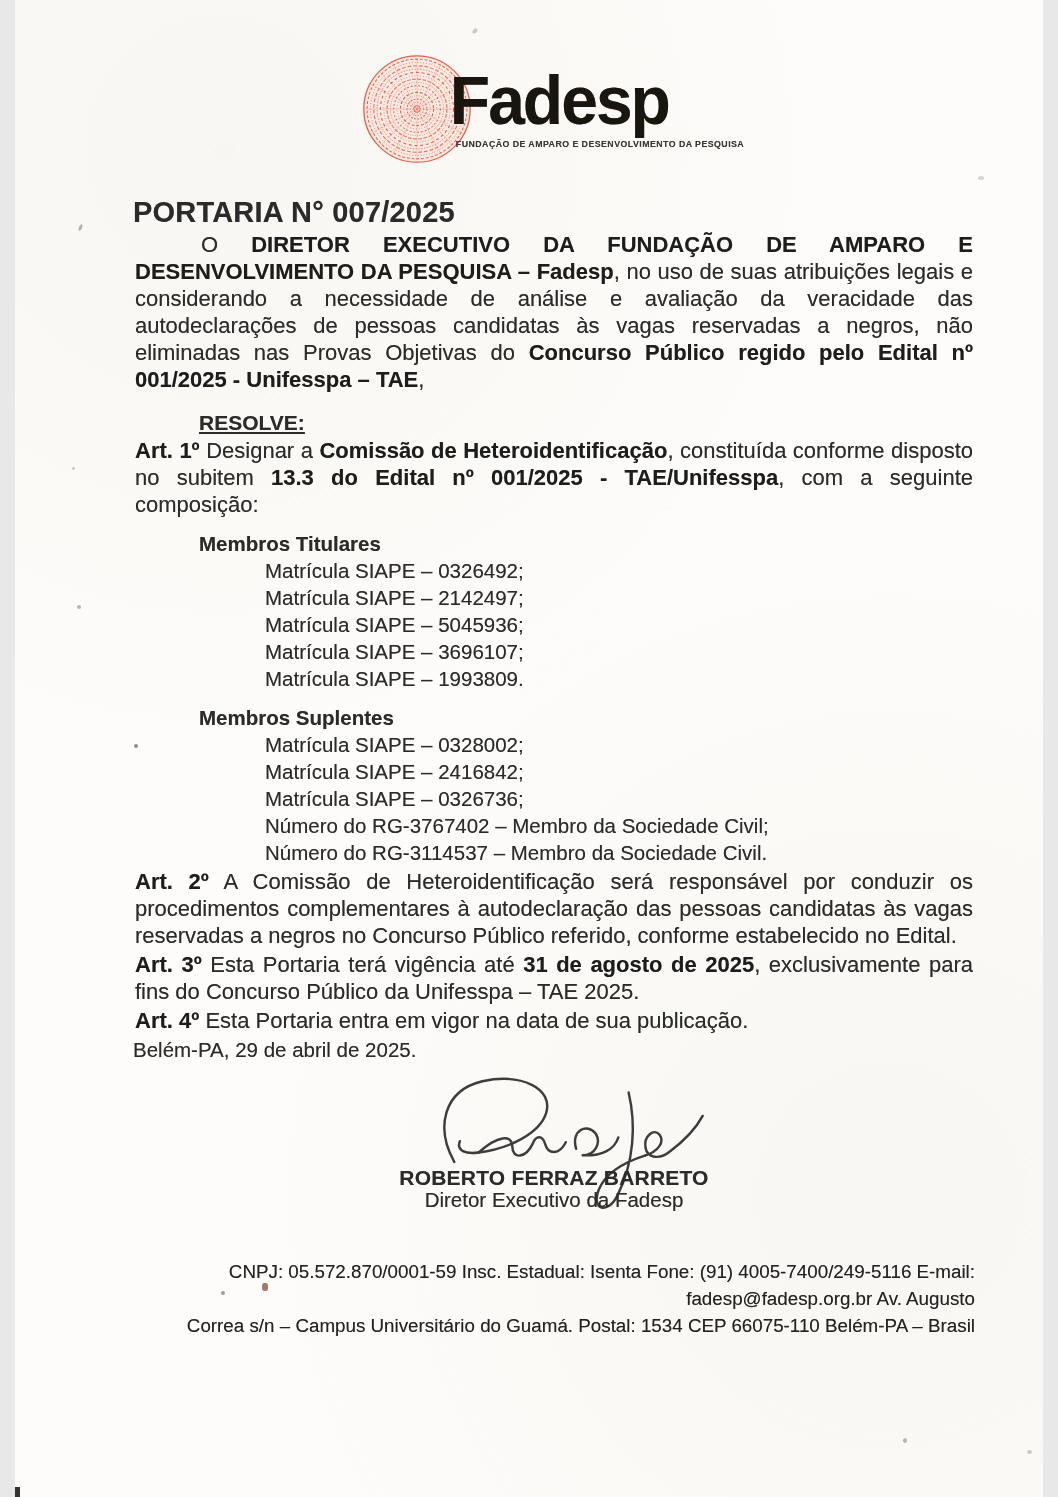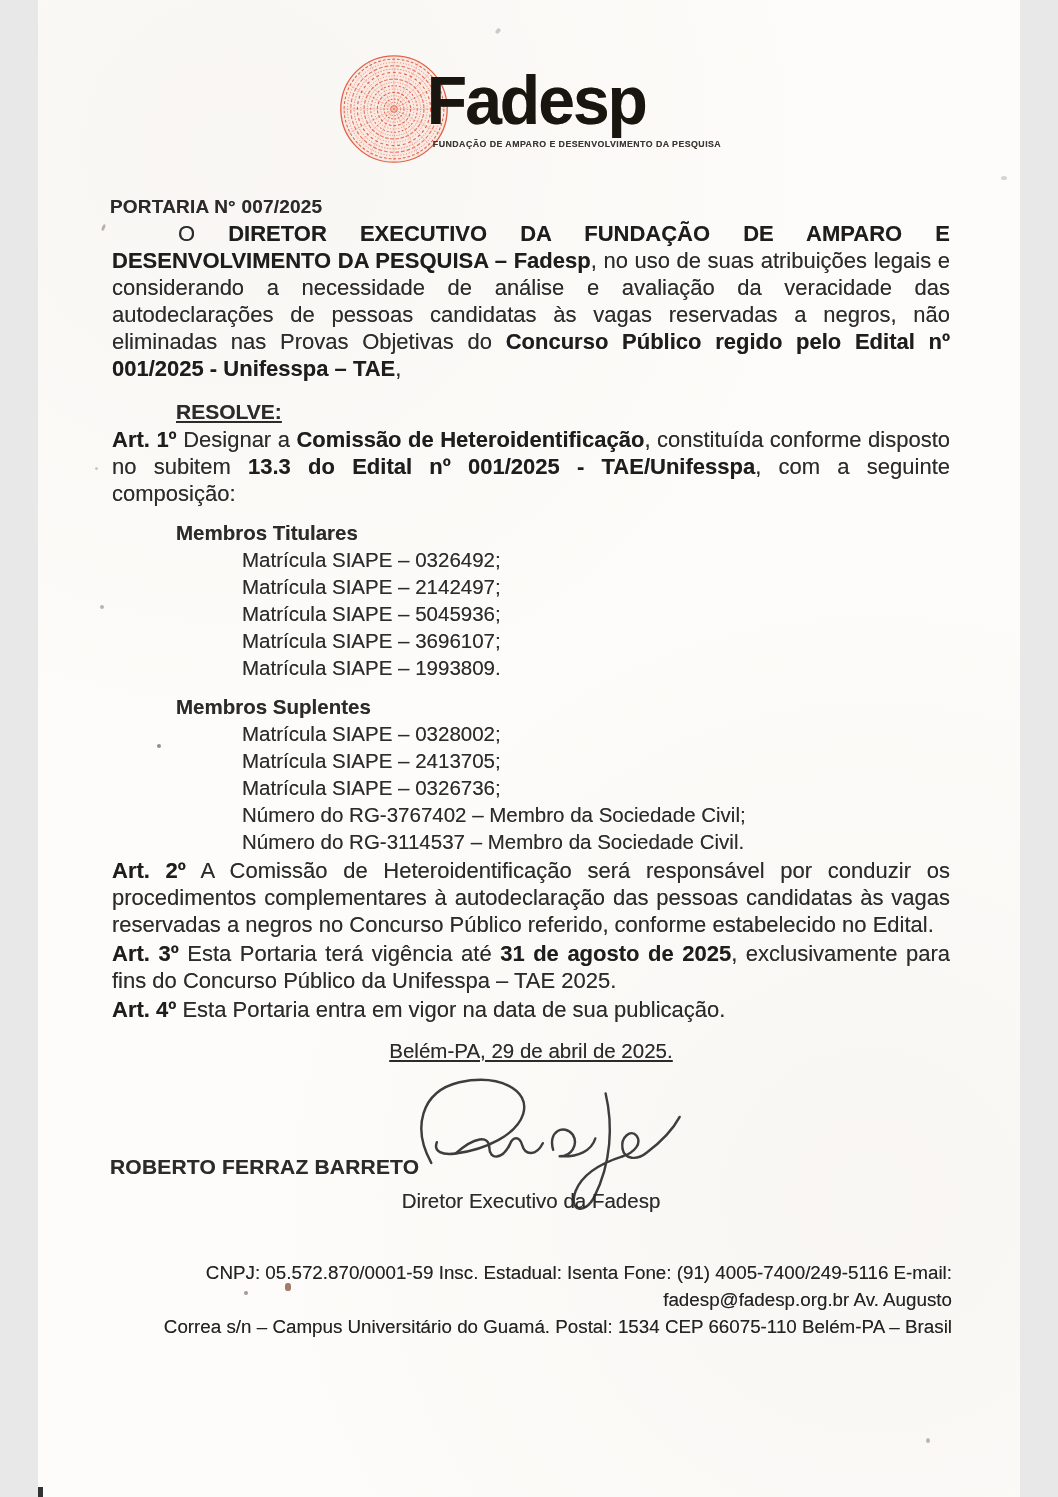--- a/index.html
+++ b/index.html
@@ -7,20 +7,21 @@
     position:relative;
     width:982px;height:1497px;
     margin:0 auto;
     background:#fdfcfa;
     background-image:
       radial-gradient(circle at 20% 10%, rgba(240,235,228,.35), transparent 40%),
       radial-gradient(circle at 85% 80%, rgba(238,233,226,.3), transparent 45%);
     font-family:"Liberation Sans","DejaVu Sans",sans-serif;
     color:#2b2b2b;
     overflow:hidden;
+    padding-left:46px;
   }
   .doc{ text-shadow:0 0 .4px rgba(20,20,20,.45); }
 
   
   .logo-row{
     display:flex;justify-content:center;align-items:center;
     padding-top:52px;
   }
   .logo-seal{flex:0 0 auto;}
   .logo-text{margin-left:-24px;display:flex;flex-direction:column;}
@@ -29,47 +30,47 @@
     color:#19150f;line-height:.95;transform:scaleY(1.05);
     transform-origin:left center;
   }
   .brand-sub{
     font-size:8.8px;letter-spacing:.45px;color:#3c3732;
     margin-top:7px;margin-left:6px;font-weight:bold;
   }
 
   
   .content{padding:0 68px 0 72px;}
-  .doc-title{margin-top:30px;font-size:19px;font-weight:bold;letter-spacing:.2px;}
+  .doc-title{margin-top:30px;font-size:29px;font-weight:bold;letter-spacing:.2px;}
   p.just{
     margin:2px;text-align:justify;
     font-size:22px;line-height:27px;
   }
   .p1{margin-top:22px;text-indent:66px;}
   .resolve{margin-top:18px;margin-left:66px;font-size:21px;font-weight:bold;text-decoration:underline;}
   .art{margin-top:18px;}
   .art2{margin-top:26px;}
   .art3{margin-top:24px;}
   .art4{margin-top:24px;}
   b,.b{font-weight:bold;color:#1d1d1d;}
 
   .member-group{margin-top:12px;}
   .member-heading{font-size:20.5px;font-weight:bold;margin-left:66px;line-height:27px;}
   .member-item{font-size:20.5px;line-height:27px;margin-left:132px;}
 
-  .dateline{margin-top:16px;text-align:center;font-size:20.5px;text-decoration:underline;}
+  .dateline{margin-top:4px;text-align:left;font-size:20.5px;}
 
   
   .sig-block{position:relative;height:152px;margin-top:8px;}
   .sig-scribble{
     position:absolute;top:0;left:50%;
     transform:translateX(-45%);
     width:330px;height:150px;
   }
-  .sig-name{position:absolute;top:84px;width:100%;
+  .sig-name{position:absolute;top:96px;width:100%;text-align:center;
     font-weight:bold;font-size:21px;letter-spacing:.2px;}
   .sig-role{position:absolute;top:118px;width:100%;text-align:center;font-size:20.5px;}
 
   
   .footer{margin-top:36px;text-align:right;font-size:18.8px;line-height:27px;color:#232323;}
 
   
   .speck{position:absolute;border-radius:50%;pointer-events:none;}
   .s1{left:64px;top:224px;width:3px;height:7px;background:#9a938c;opacity:.7;transform:rotate(20deg);}
   .s2{left:57px;top:467px;width:3px;height:3px;background:#aaa39b;opacity:.6;}
@@ -135,21 +136,21 @@
       <div class="member-item">Matrícula SIAPE – 0326492;</div>
       <div class="member-item">Matrícula SIAPE – 2142497;</div>
       <div class="member-item">Matrícula SIAPE – 5045936;</div>
       <div class="member-item">Matrícula SIAPE – 3696107;</div>
       <div class="member-item">Matrícula SIAPE – 1993809.</div>
     </div>
 
     <div class="member-group">
       <div class="member-heading">Membros Suplentes</div>
       <div class="member-item">Matrícula SIAPE – 0328002;</div>
-      <div class="member-item">Matrícula SIAPE – 2413705;</div>
+      <div class="member-item">Matrícula SIAPE – 2416842;</div>
       <div class="member-item">Matrícula SIAPE – 0326736;</div>
       <div class="member-item">Número do RG-3767402 – Membro da Sociedade Civil;</div>
       <div class="member-item">Número do RG-3114537 – Membro da Sociedade Civil.</div>
     </div>
 
     <p class="just art art2"><b>Art. 2º</b><span> A Comissão de Heteroidentificação será responsável por conduzir os procedimentos complementares à autodeclaração das pessoas candidatas às vagas reservadas a negros no Concurso Público referido, conforme estabelecido no Edital.</span></p>
 
     <p class="just art art3"><b>Art. 3º</b><span> Esta Portaria terá vigência até </span><b>31 de agosto de 2025</b><span>, exclusivamente para fins do Concurso Público da Unifesspa – TAE 2025.</span></p>
 
     <p class="just art art4"><b>Art. 4º</b><span> Esta Portaria entra em vigor na data de sua publicação.</span></p>

